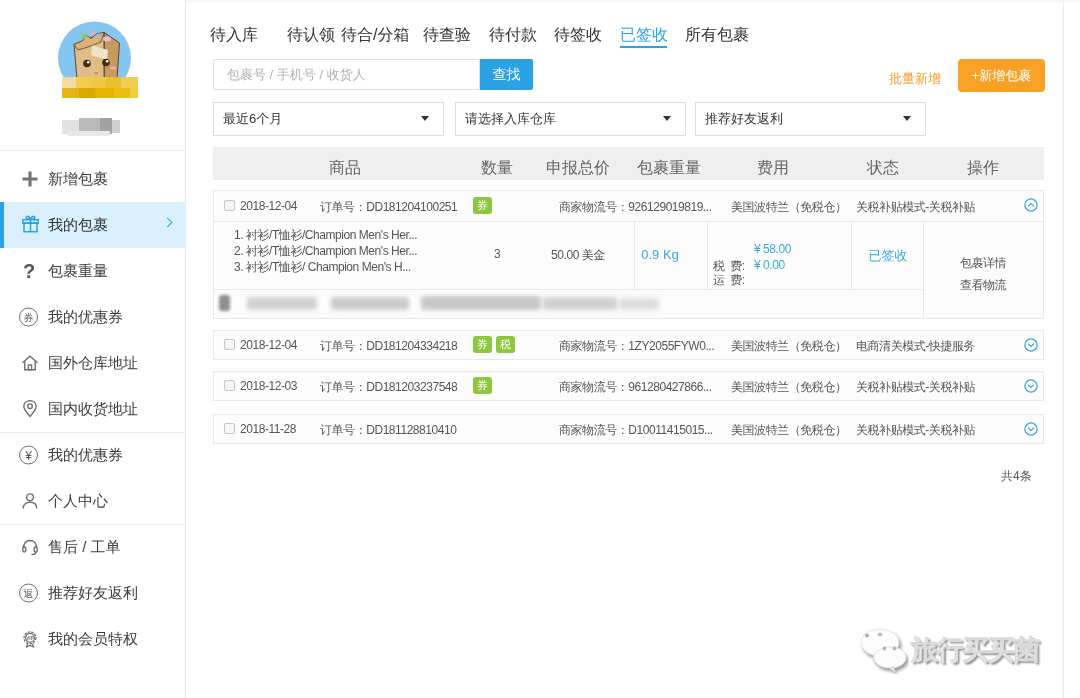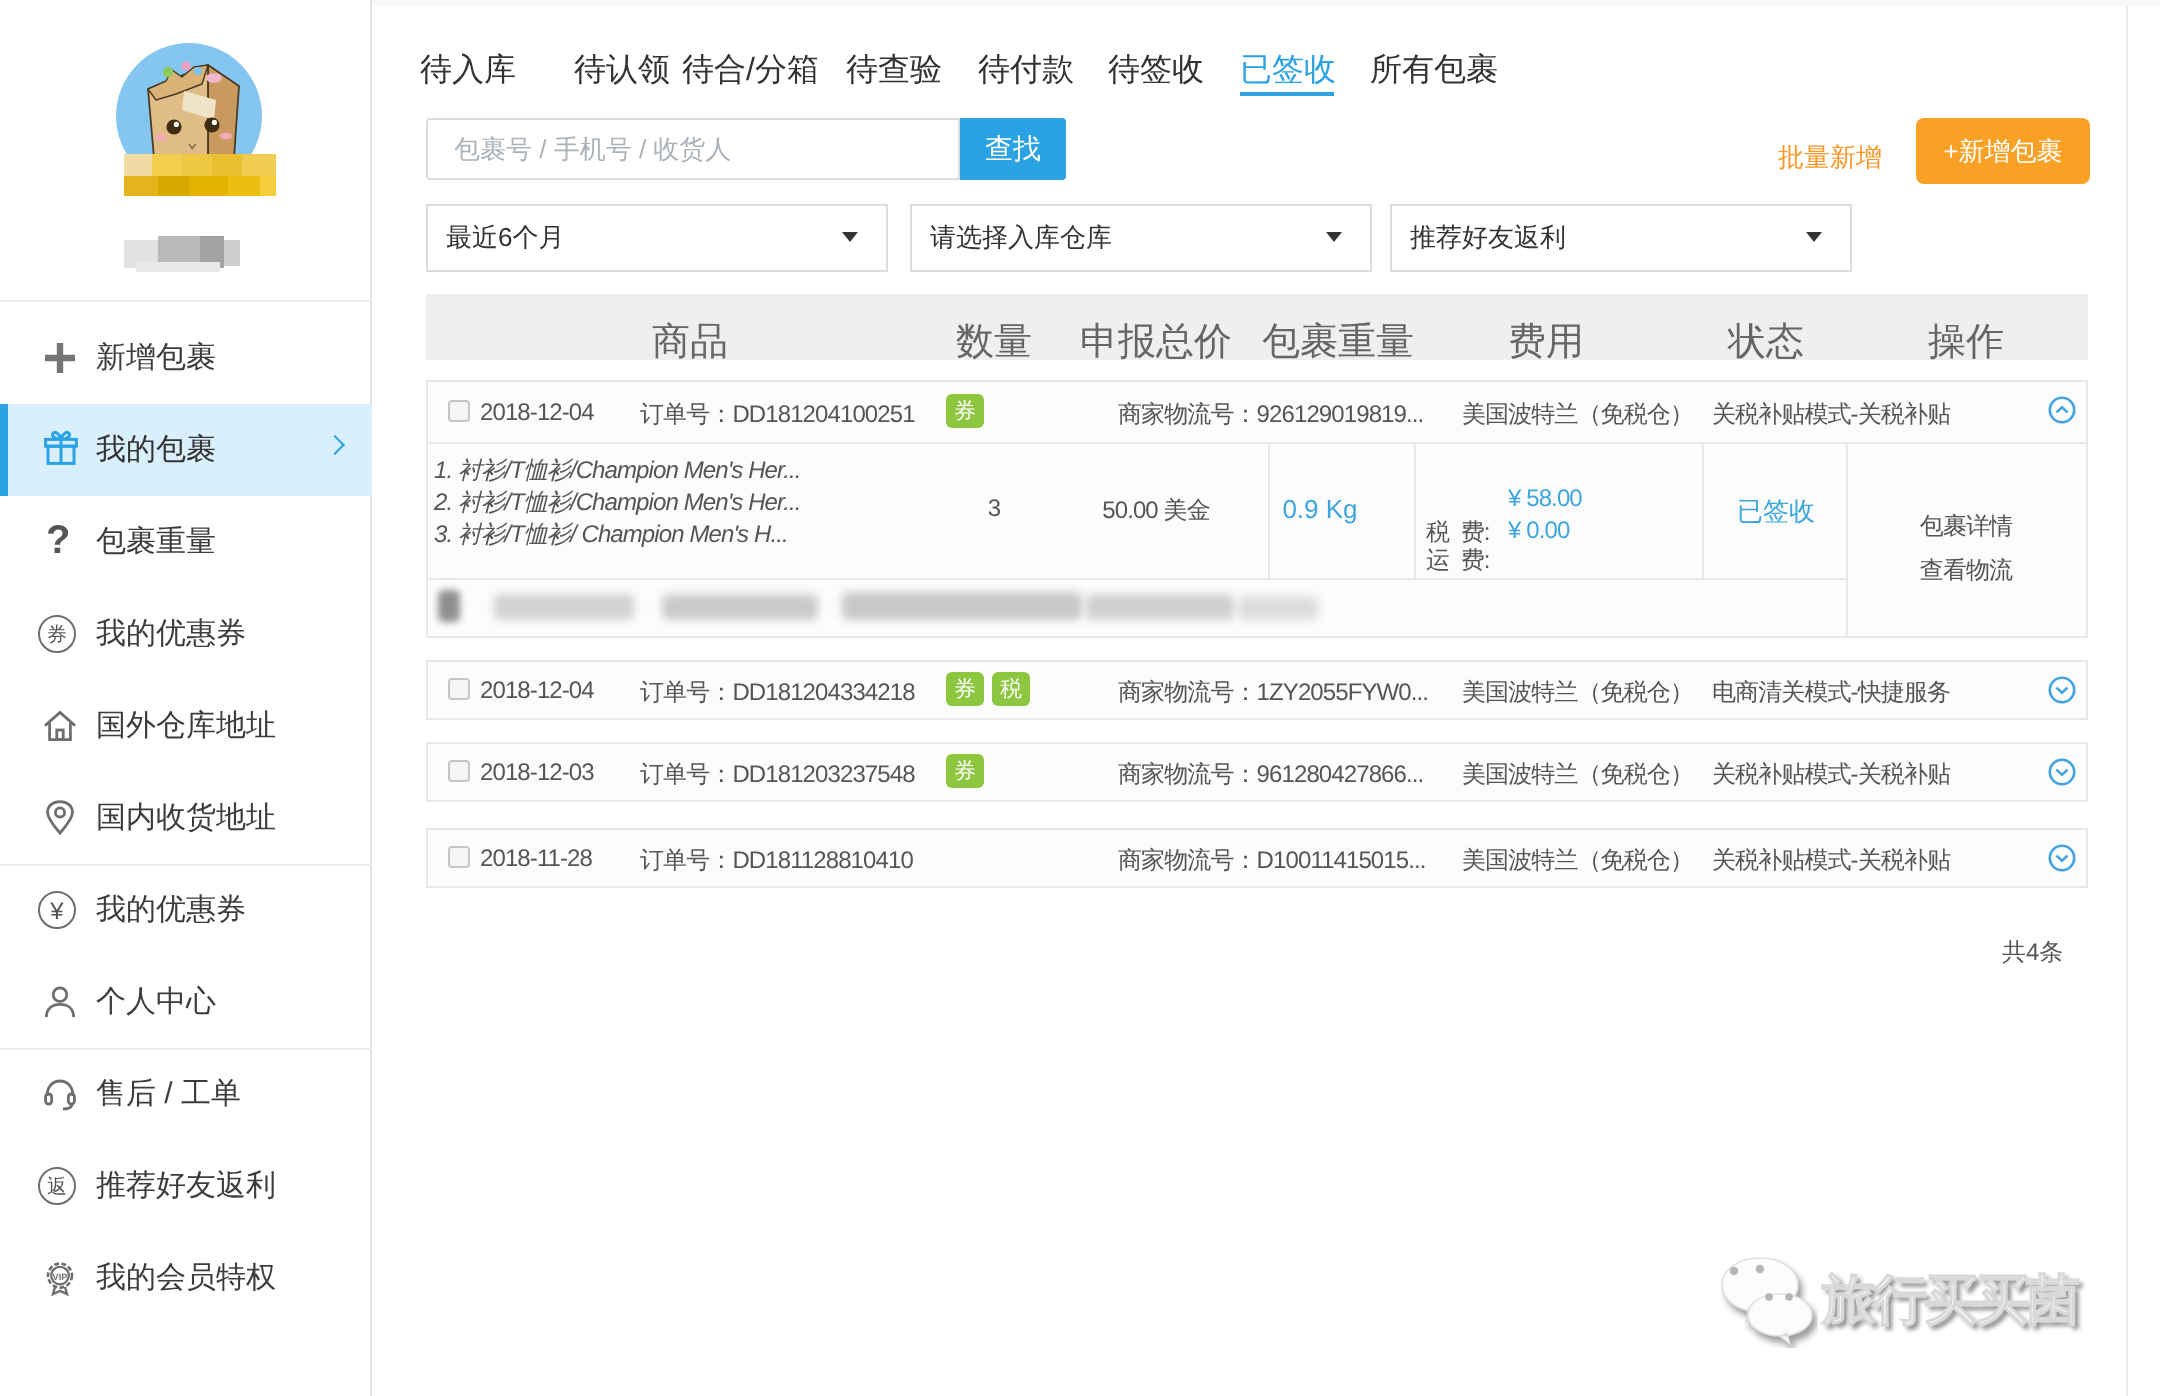--- a/index.html
+++ b/index.html
@@ -9,21 +9,21 @@
 .blue { color:#3ba6dd; }
 .vc { display:flex; align-items:center; }
 .cc { display:flex; align-items:center; justify-content:center; }
 .tab { position:absolute; top:25px; font-size:16px; color:#333; }
 .dd { position:absolute; top:102px; width:231px; height:34px; background:#fff;
   border:1px solid #ddd; display:flex; align-items:center; padding-left:9px;
   font-size:13px; color:#333; }
 .dd i { position:absolute; right:14px; top:13px; width:0; height:0;
   border-left:4.5px solid transparent; border-right:4.5px solid transparent;
   border-top:5.5px solid #333; }
-.th { position:absolute; top:158px; font-size:19px; color:#666; transform:translateX(-50%); }
+.th { position:absolute; top:158px; font-size:16px; color:#666; transform:translateX(-50%); }
 .ck { position:absolute; width:11px; height:11px; border:1px solid #c6c6c6; background:#f5f5f5; border-radius:2px; }
 .badge { position:absolute; width:19px; height:17px; background:#8dc63f; border-radius:3px;
   color:#fff; font-size:11px; display:flex; align-items:center; justify-content:center; }
 .t12 { position:absolute; font-size:12px; color:#555; white-space:nowrap; letter-spacing:-0.45px; }
 .ctr { transform:translateX(-50%); }
 .vline { position:absolute; width:1px; background:#e8e8e8; }
 .mi { position:absolute; left:0; width:186px; height:46px; }
 .mi svg { position:absolute; left:20px; top:50%; transform:translateY(-50%); }
 .mi > span { position:absolute; left:48px; top:50%; transform:translateY(-50%);
   font-size:15px; color:#3c3c3c; white-space:nowrap; }
@@ -86,21 +86,21 @@
 <div class="t12" style="left:240px;top:199px;">2018-12-04</div>
 <div class="t12" style="left:320px;top:199px;">订单号：DD181204100251</div>
 <div class="badge" style="left:473px;top:197px;">券</div>
 <div class="t12" style="left:559px;top:199px;">商家物流号：926129019819...</div>
 <div class="t12" style="left:731px;top:199px;">美国波特兰（免税仓）</div>
 <div class="t12" style="left:856px;top:199px;">关税补贴模式-关税补贴</div>
 <svg class="abs" style="left:1024px;top:198px;" width="14" height="14" viewBox="0 0 14 14">
     <circle cx="7" cy="7" r="6.1" fill="none" stroke="#42a3e0" stroke-width="1.3"></circle>
     <polyline points="4.2,8.2 7,5.6 9.8,8.2" fill="none" stroke="#42a3e0" stroke-width="1.3"></polyline>
   </svg>
-<div class="t12" style="left:217px;top:227px;line-height:16px;font-style:italic;">1. 衬衫/T恤衫/Champion Men's Her...<br>2. 衬衫/T恤衫/Champion Men's Her...<br>3. 衬衫/T恤衫/ Champion Men's H...</div>
+<div class="t12" style="left:234px;top:227px;line-height:16px;">1. 衬衫/T恤衫/Champion Men's Her...<br>2. 衬衫/T恤衫/Champion Men's Her...<br>3. 衬衫/T恤衫/ Champion Men's H...</div>
 <div class="t12 ctr" style="left:497px;top:247px;">3</div>
 <div class="t12 ctr" style="left:578px;top:247px;">50.00 美金</div>
 <div class="vline" style="left:634px;top:222px;height:67px;"></div>
 <div class="vline" style="left:707px;top:222px;height:67px;"></div>
 <div class="vline" style="left:851px;top:222px;height:67px;"></div>
 <div class="vline" style="left:923px;top:222px;height:96px;"></div>
 <div class="abs" style="left:214px;top:289px;width:709px;height:1px;background:#e8e8e8;"></div>
 <div class="abs ctr blue" style="left:660px;top:247px;font-size:13px;">0.9 Kg</div>
 <div class="t12" style="left:713px;top:232px;margin-top:40px;">运&nbsp;&nbsp;费:</div>
 <div class="t12" style="left:754px;top:242px;color:#3ba6dd;">¥ 58.00</div>

